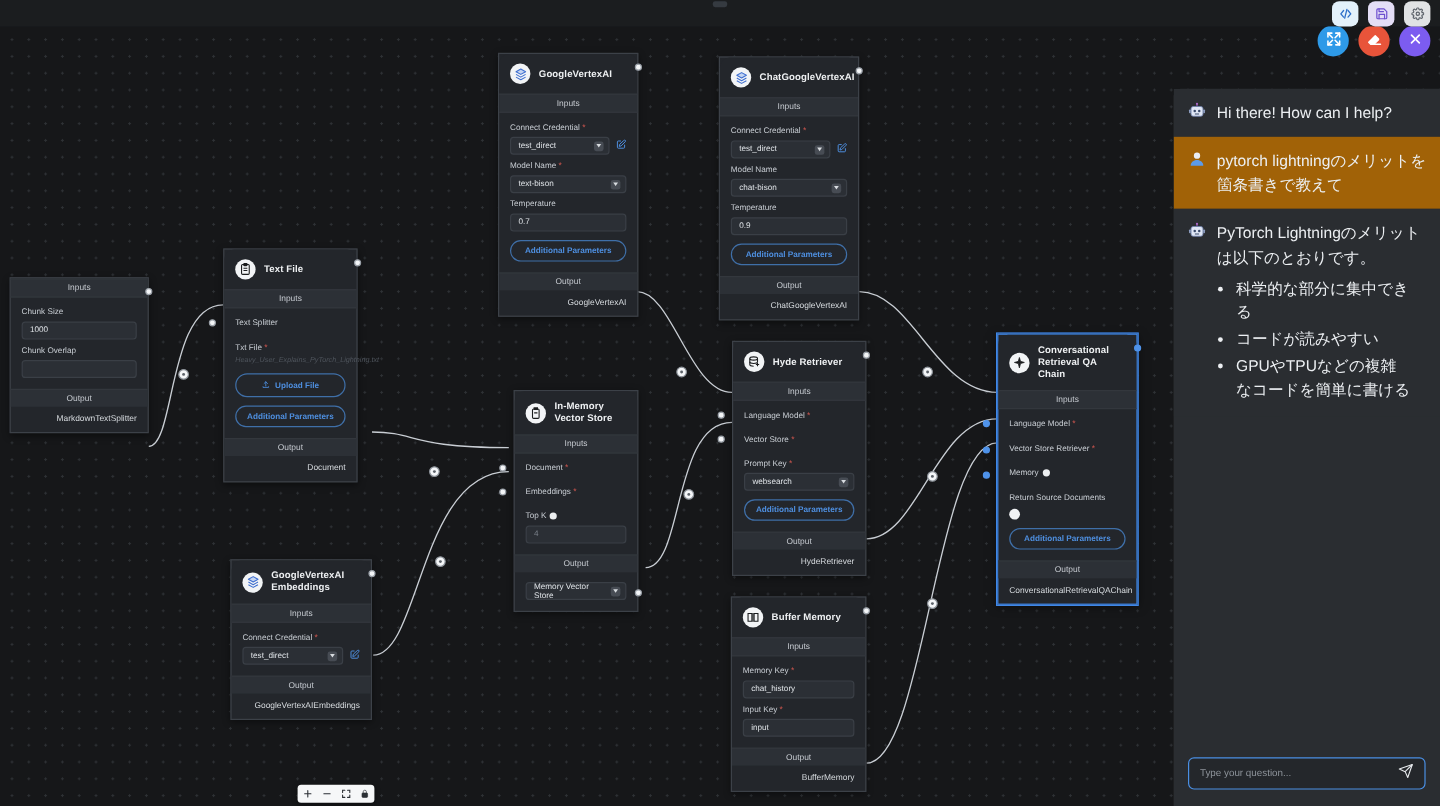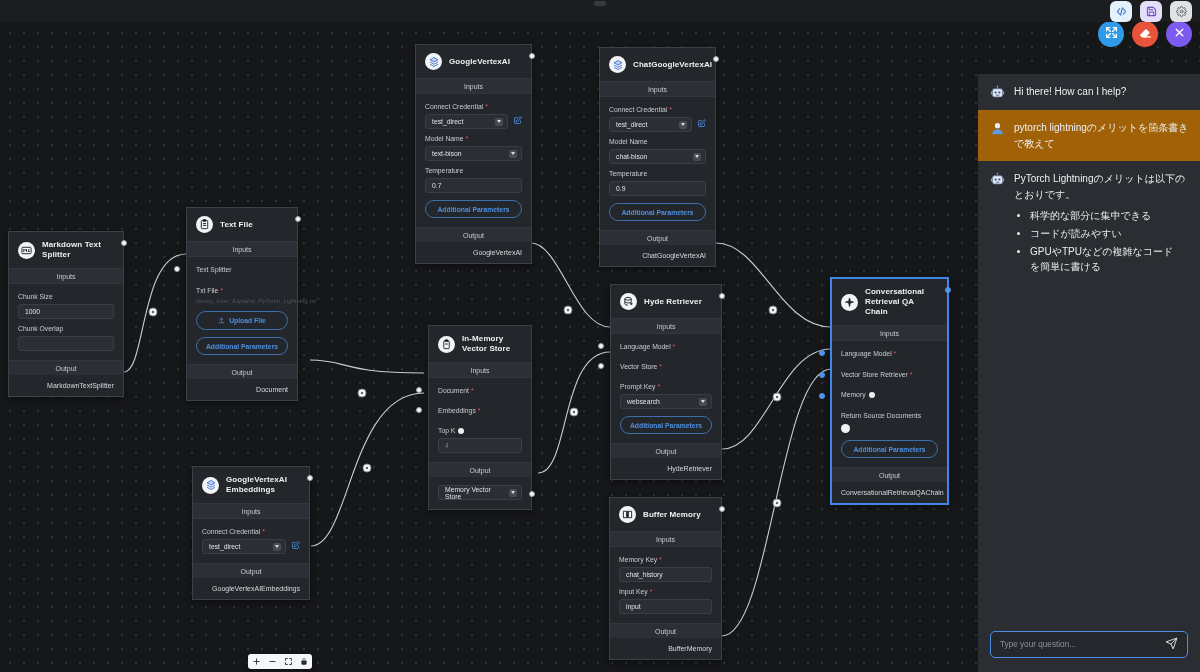--- a/index.html
+++ b/index.html
@@ -146,21 +146,21 @@
   .chat {
     position: absolute; right: 0; top: 74px; width: 222px; height: 598px;
     background: #2a2d31; z-index: 50; display: flex; flex-direction: column;
     border-radius: 6px 0 0 0;
   }
   .chat-msgs { flex: 1; overflow: hidden; }
   .msg { display: flex; gap: 9px; padding: 10px 10px 10px 12px; }
   .msg.bot { background: #2a2d31; }
   .msg.user { background: #a16207; }
   .avatar { flex: 0 0 15px; width: 15px; height: 15px; margin-top: 1px; }
-  .msg-text { font-size: 10px; color: #eceff2; line-height: 1.55; }
+  .msg-text { font-size: 13px; color: #eceff2; line-height: 1.55; }
   .msg-text ul { margin: 6px 14px 0 16px; }
   .msg-text li { margin-bottom: 3px; line-height: 1.5; }
   .chat-input-wrap { padding: 10px 12px 14px 12px; }
   .chat-input {
     height: 27px; border: 1px solid #4a8fe3; border-radius: 5px;
     background: #24272b; display: flex; align-items: center; padding: 0 9px;
     position: relative;
   }
   .chat-input input {
     flex: 1; background: transparent; border: none; outline: none;
@@ -242,30 +242,20 @@
         <circle cx="773" cy="288" r="4" fill="#f4f6f8" stroke="#8d939a" stroke-width="1"></circle>
           <circle cx="773" cy="288" r="1.2" fill="#5c6269"></circle>
         <circle cx="777" cy="375" r="4" fill="#f4f6f8" stroke="#8d939a" stroke-width="1"></circle>
           <circle cx="777" cy="375" r="1.2" fill="#5c6269"></circle>
         <circle cx="777" cy="481" r="4" fill="#f4f6f8" stroke="#8d939a" stroke-width="1"></circle>
           <circle cx="777" cy="481" r="1.2" fill="#5c6269"></circle>
       </g>
     </svg>
 
     <div class="node" style="left:8px; top:209px; width:116px;">
-      <div class="node-head">
-        <span class="node-ico">
-          <svg width="11" height="11" viewBox="0 0 24 24" fill="none" stroke="#1b1d1f" stroke-width="2">
-              <rect x="2" y="5" width="20" height="14" rx="2"></rect>
-              <path d="M6 15V9l3 3 3-3v6"></path>
-              <path d="M17 9v6l-2-2M17 15l2-2"></path>
-            </svg>
-        </span>
-        <span class="node-title">Markdown Text Splitter</span>
-      </div>
       <div class="band">Inputs</div>
       <div class="node-body">
         <div class="lbl first">Chunk Size</div>
         <div class="input-box">1000</div>
         <div class="lbl">Chunk Overlap</div>
         <div class="input-box"></div>
       </div>
       <div class="band out">Output</div>
       <div class="out-row">
         <span>MarkdownTextSplitter</span>

